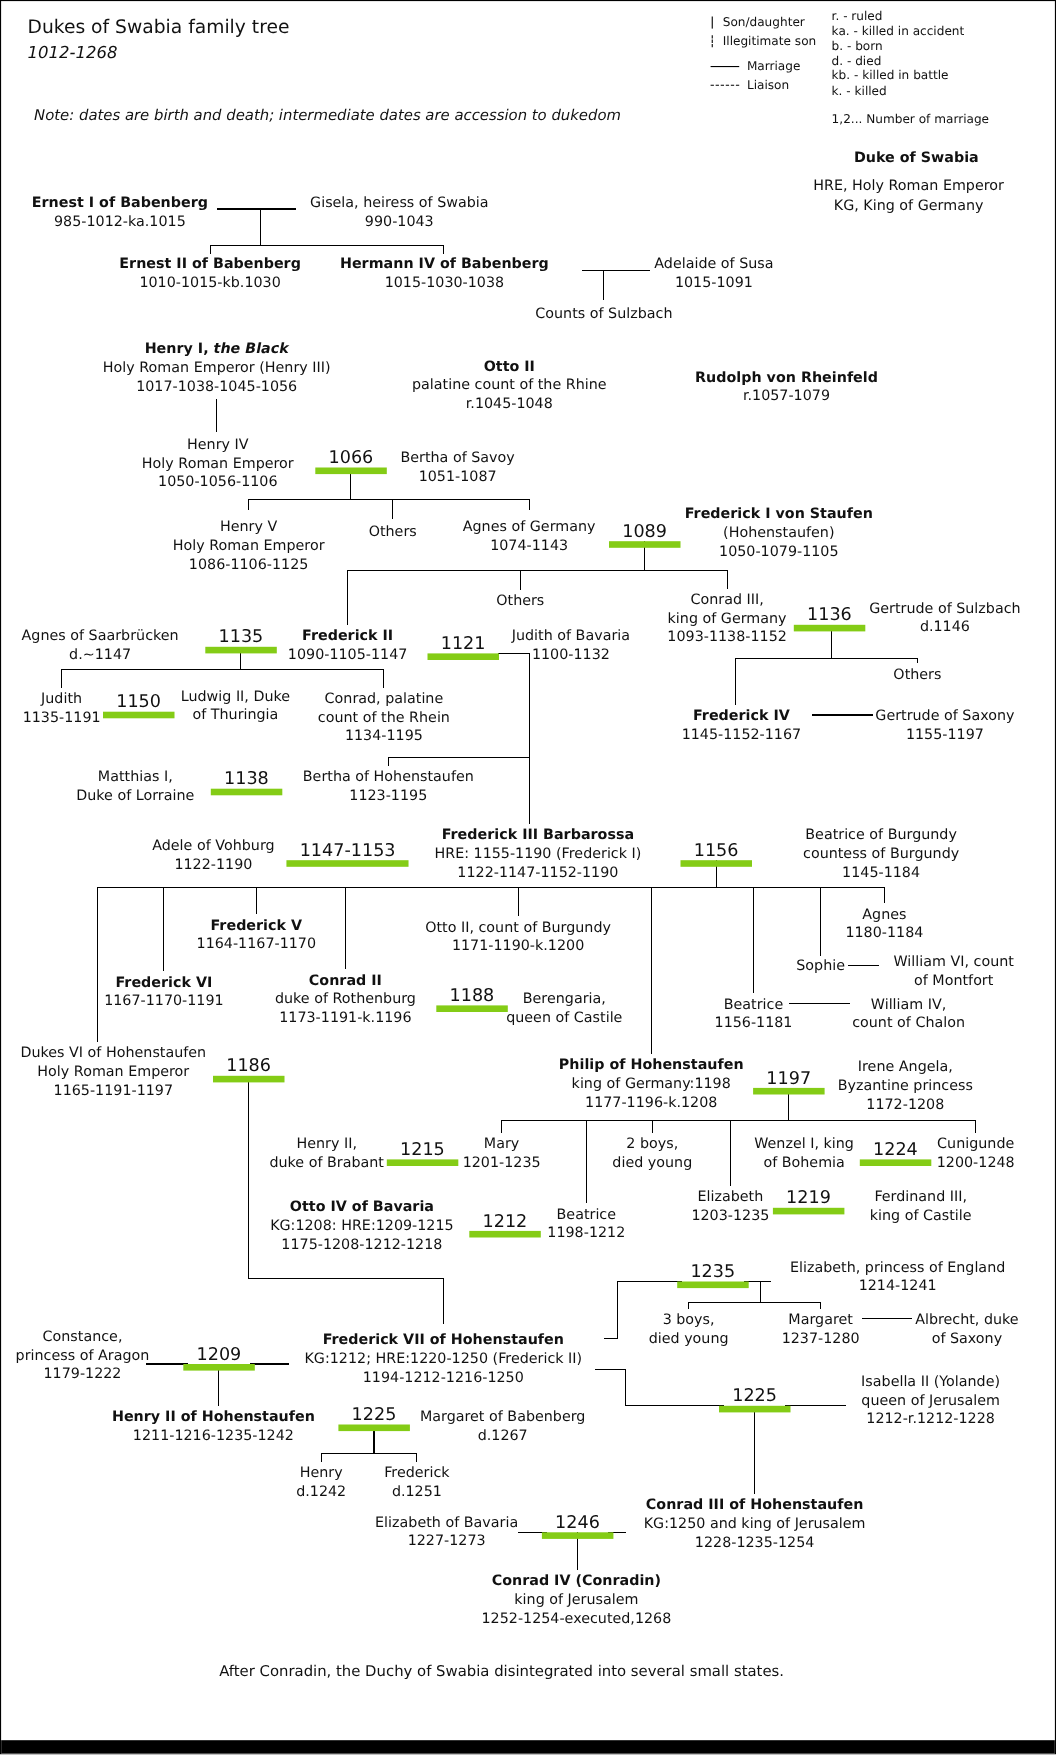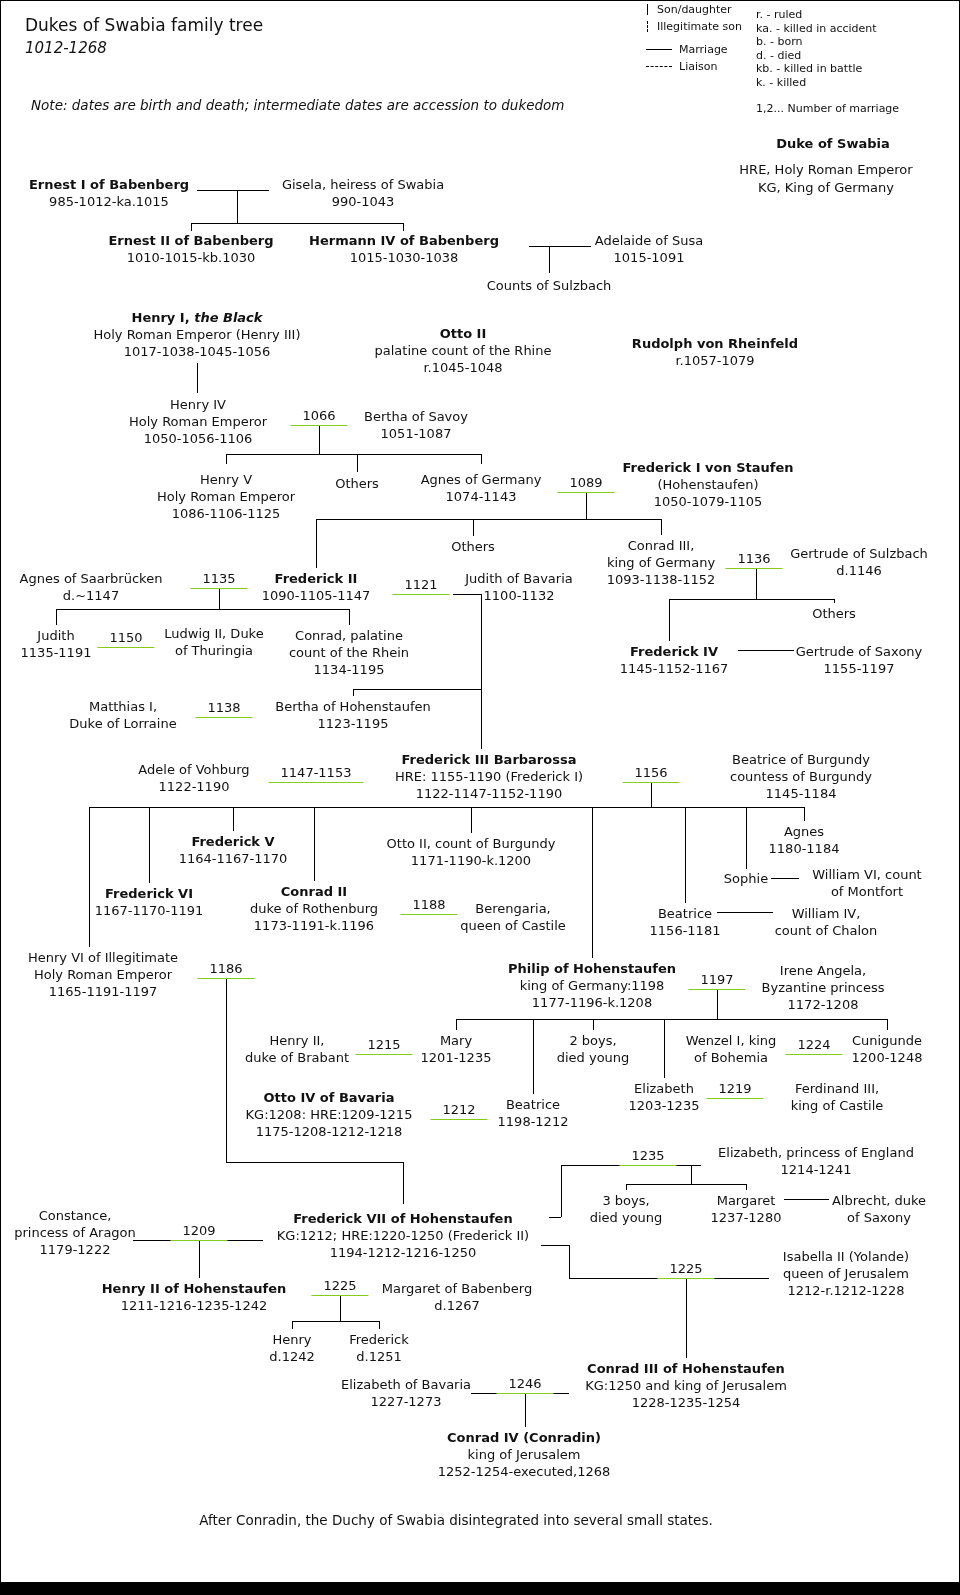--- a/index.html
+++ b/index.html
@@ -3,26 +3,26 @@
 <meta charset="utf-8">
 <style>
   html,body{margin:0;padding:0;background:#fff;}
   .page{position:relative;width:960px;height:1595px;background:#fff;border:1px solid #000;
         box-sizing:border-box;font-family:"DejaVu Sans",sans-serif;color:#111;overflow:hidden;}
   .lines{position:absolute;left:0;top:0;pointer-events:none;}
   .nd{position:absolute;transform:translateX(-50%);text-align:center;font-size:13px;line-height:17px;white-space:nowrap;}
   .nd div{white-space:nowrap;}
   .b{font-weight:bold;}
   .i{font-style:italic;}
-  .ml{position:absolute;transform:translateX(-50%);font-size:13px;line-height:15px;
-      padding:0 12px 2px;border-bottom:1px solid #84cc16;white-space:nowrap;}
+  .ml{position:absolute;transform:translateX(-50%);font-size:16px;line-height:15px;
+      padding:0 12px 2px;border-bottom:6px solid #84cc16;white-space:nowrap;}
   .title{position:absolute;left:24px;top:14px;font-size:17px;}
   .subtitle{position:absolute;left:24px;top:38px;font-size:15px;font-style:italic;}
   .note{position:absolute;left:30px;top:96px;font-size:13.5px;font-style:italic;}
-  .legend{position:absolute;left:645px;top:0;font-size:11px;text-align:right;}
+  .legend{position:absolute;left:645px;top:11px;font-size:11px;text-align:right;}
   .legitem{display:flex;align-items:center;height:17px;}
   .vline{display:inline-block;width:0;height:11px;border-left:1px solid #000;margin:0 9px 0 1px;}
   .vline.dash{border-left-style:dashed;}
   .hline{display:inline-block;width:26px;height:0;border-top:1px solid #000;margin-right:7px;}
   .hline.dash{border-top-style:dashed;}
   .gap{height:6px;}
   .abbr{position:absolute;left:755px;top:7px;font-size:11px;line-height:13.5px;}
   .mnote{position:absolute;left:755px;top:101px;font-size:11px;}
   .hdr{position:absolute;transform:translateX(-50%);font-size:13px;line-height:18px;white-space:nowrap;}
   .footer{position:absolute;left:455px;top:1511px;transform:translateX(-50%);font-size:13.5px;white-space:nowrap;}
@@ -251,21 +251,21 @@
   </div>
   <div class="nd" style="left:684px;top:904px">
     <div>Beatrice</div>
     <div>1156-1181</div>
   </div>
   <div class="nd" style="left:825px;top:904px">
     <div>William IV,</div>
     <div>count of Chalon</div>
   </div>
   <div class="nd" style="left:102px;top:948px">
-    <div>Henry VI of Illegitimate</div>
+    <div>Dukes VI of Hohenstaufen</div>
     <div>Holy Roman Emperor</div>
     <div>1165-1191-1197</div>
   </div>
   <div class="nd" style="left:591px;top:959px">
     <div class="b">Philip of Hohenstaufen</div>
     <div>king of Germany:1198</div>
     <div>1177-1196-k.1208</div>
   </div>
   <div class="nd" style="left:822px;top:961px">
     <div>Irene Angela,</div>

